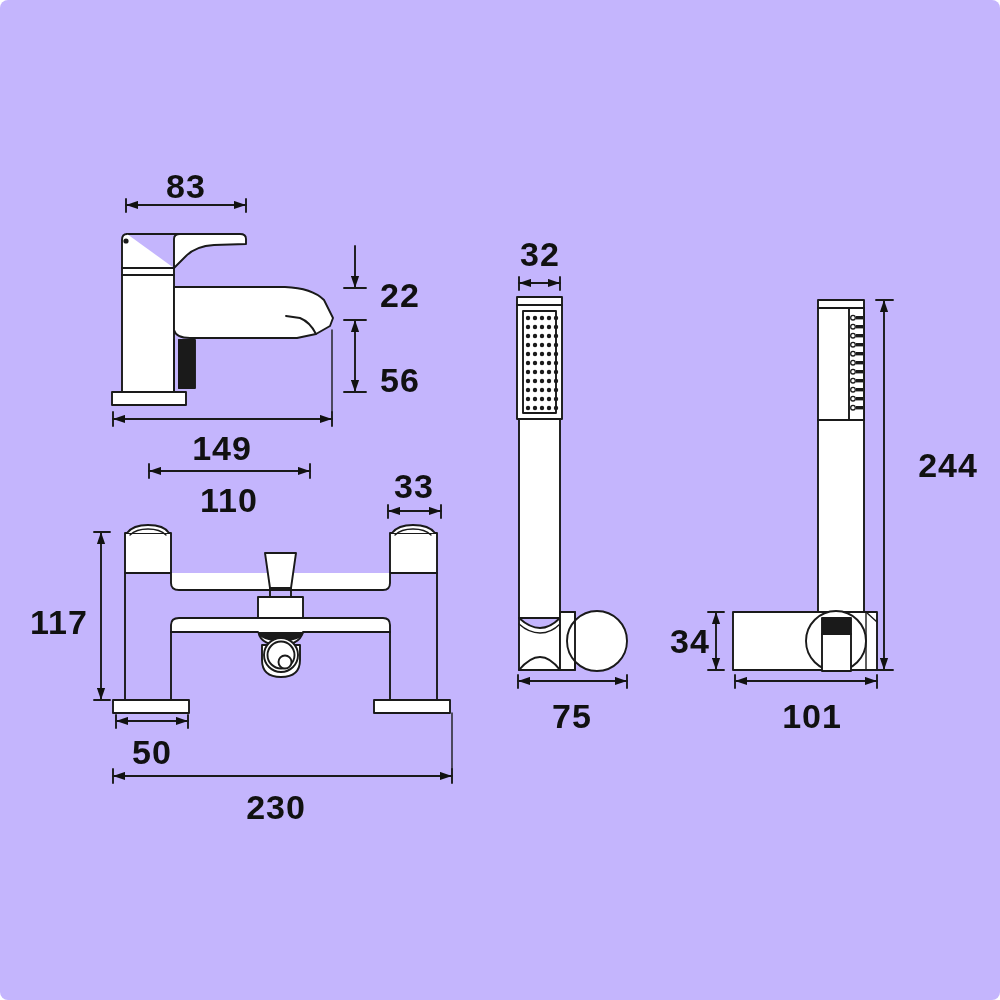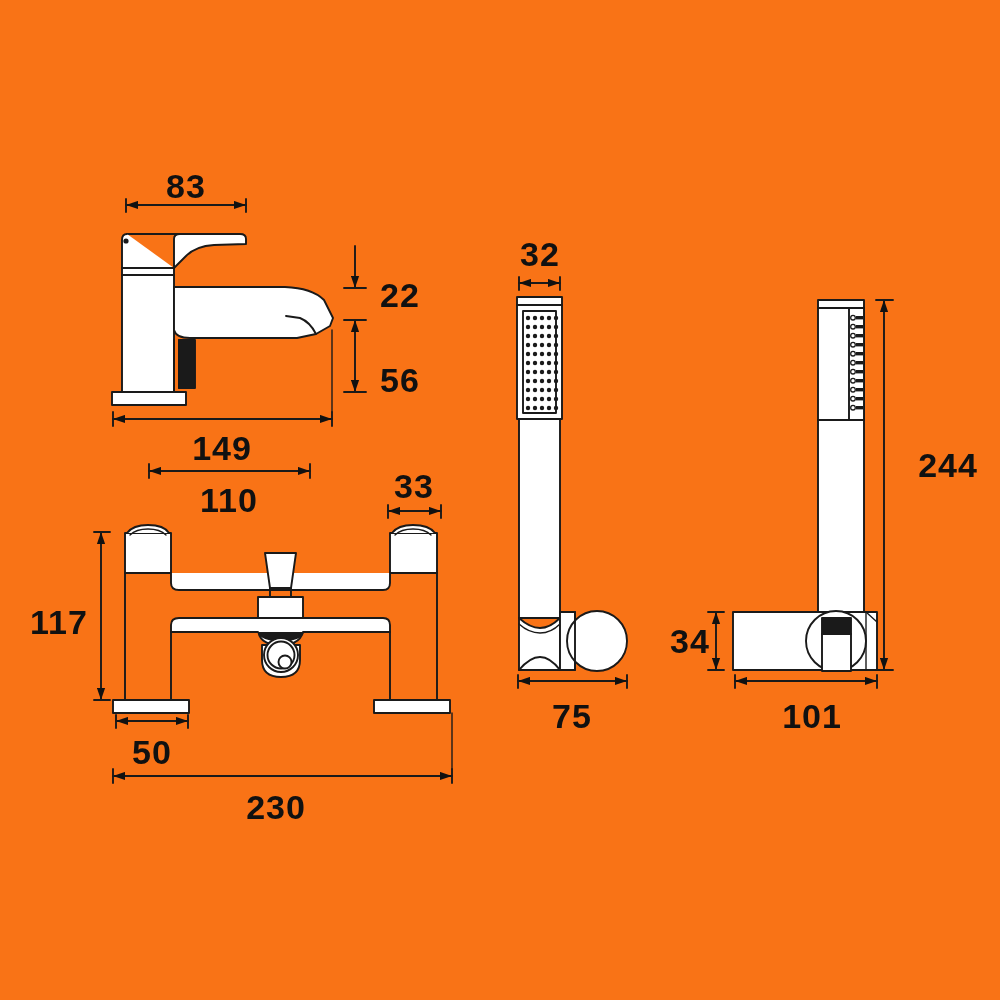--- a/index.html
+++ b/index.html
@@ -2,21 +2,21 @@
 <html><head>
 <meta charset="utf-8">
 <title>Tap Technical Drawing</title>
 <style>
   html,body{margin:0;padding:0;background:#ffffff;}
   body{
     width:1000px;height:1000px;overflow:hidden;
     font-family:"Liberation Sans","DejaVu Sans",sans-serif;
     color:#000000;
   }
-  #sheet{position:relative;width:1000px;height:1000px;background:#f97316;}
+  #sheet{position:relative;width:1000px;height:1000px;background:#c4b5fd;border-radius:8px;}
   #sheet svg{display:block;width:1000px;height:1000px;}
   .dimtext{
     font-family:"Liberation Sans","DejaVu Sans",sans-serif;
     font-size:34px;font-weight:700;fill:#111;
     letter-spacing:1px;
   }
 </style>
 </head>
 <body>
 

